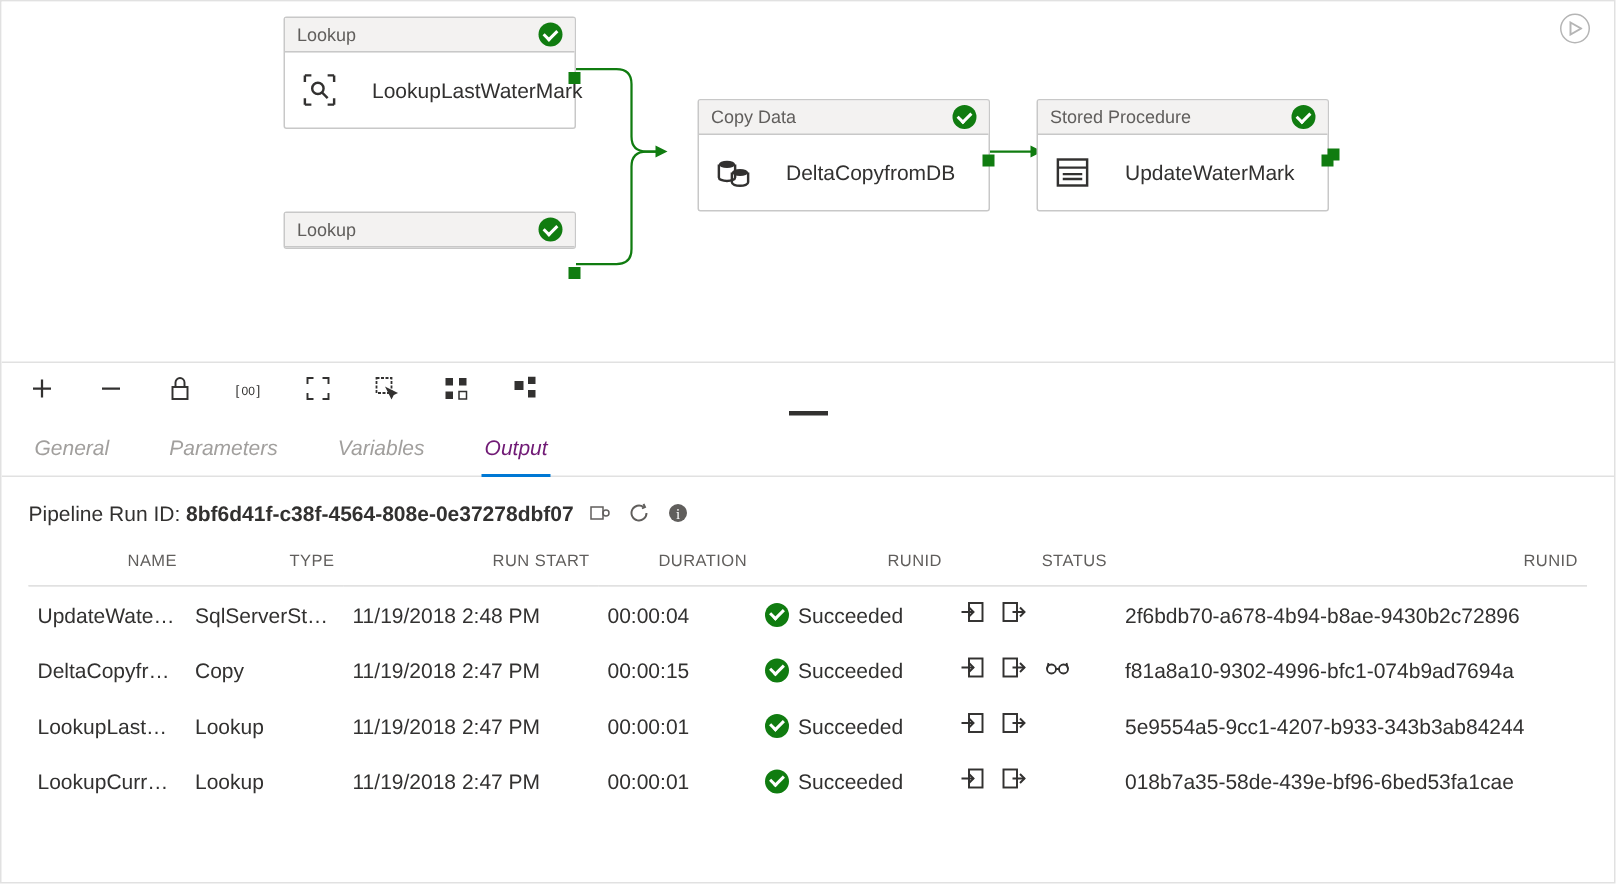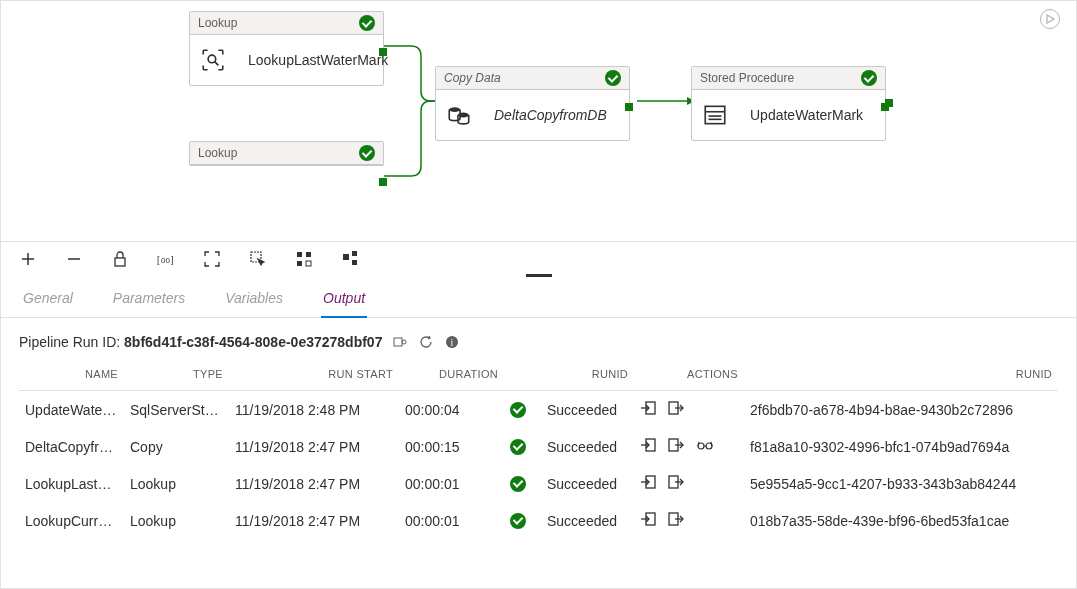--- a/index.html
+++ b/index.html
@@ -144,21 +144,21 @@
     border-bottom:1px solid #e1e1e1;
   }
   table.output td {
     padding: 10px 6px;
     font-size:14px;
     white-space:nowrap;
     overflow:hidden;
     text-overflow:ellipsis;
     max-width:0;
   }
-  .status-cell { display:flex; align-items:center; gap:21px; }
+  .status-cell { display:flex; align-items:center; gap:6px; }
   .action-icons { display:flex; gap:12px; color:#323130; }
   .action-icons span { cursor:pointer; }
 
   
   .ic-lookup, .ic-copy, .ic-sp { width:26px; height:26px; flex-shrink:0; }
 </style>
 </head>
 <body>
 
 <div class="canvas">
@@ -193,21 +193,21 @@
       </div>
       <div class="port" style="right:-4px;top:36px"></div>
     </div>
     <div class="activity" style="left: 188px; top: 140px;">
       <div class="activity-header">
         <span>Lookup</span>
         <span class="check"></span>
       </div>
       <div class="port" style="right:-4px;top:36px"></div>
     </div>
-    <div class="activity" style="left: 434px; top: 65px; font-style: italic;">
+    <div class="activity" style="left: 464px; top: 65px;">
       <div class="activity-header">
         <span>Copy Data</span>
         <span class="check"></span>
       </div>
       <div class="activity-body">
         <svg class="ic-copy" viewBox="0 0 24 24" fill="#323130">
           <ellipse cx="8" cy="7" rx="5" ry="2.2"></ellipse>
           <path d="M3 7v8c0 1.2 2.2 2.2 5 2.2s5-1 5-2.2V7" fill="none" stroke="#323130" stroke-width="1.5"></path>
           <ellipse cx="16" cy="12" rx="5" ry="2.2"></ellipse>
           <path d="M11 12v6c0 1.2 2.2 2.2 5 2.2s5-1 5-2.2v-6" fill="none" stroke="#323130" stroke-width="1.5"></path>
@@ -328,21 +328,21 @@
       <col style="width:110px">
       <col>
     </colgroup>
   <thead>
       <tr>
         <th>NAME</th>
         <th>TYPE</th>
         <th>RUN START</th>
         <th>DURATION</th>
         <th>RUNID</th>
-        <th>ACTIONS</th>
+        <th>STATUS</th>
         <th>RUNID</th>
       </tr>
     </thead>
   <tbody>
       <tr>
         <td>UpdateWaterMark</td>
         <td>SqlServerStoredP</td>
         <td>11/19/2018 2:48 PM</td>
         <td>00:00:04</td>
         <td>

